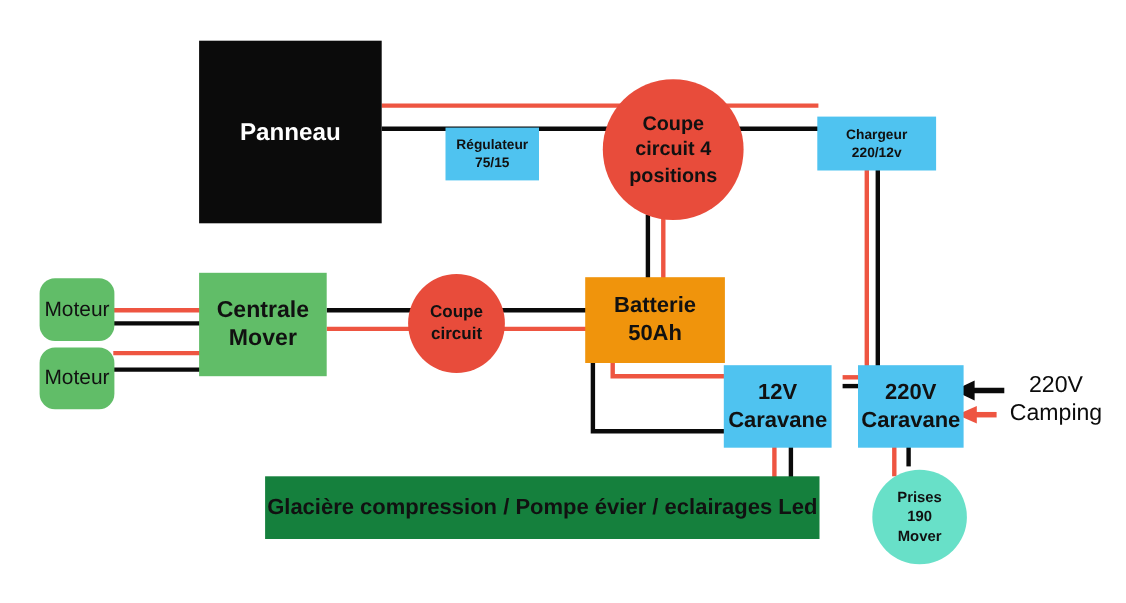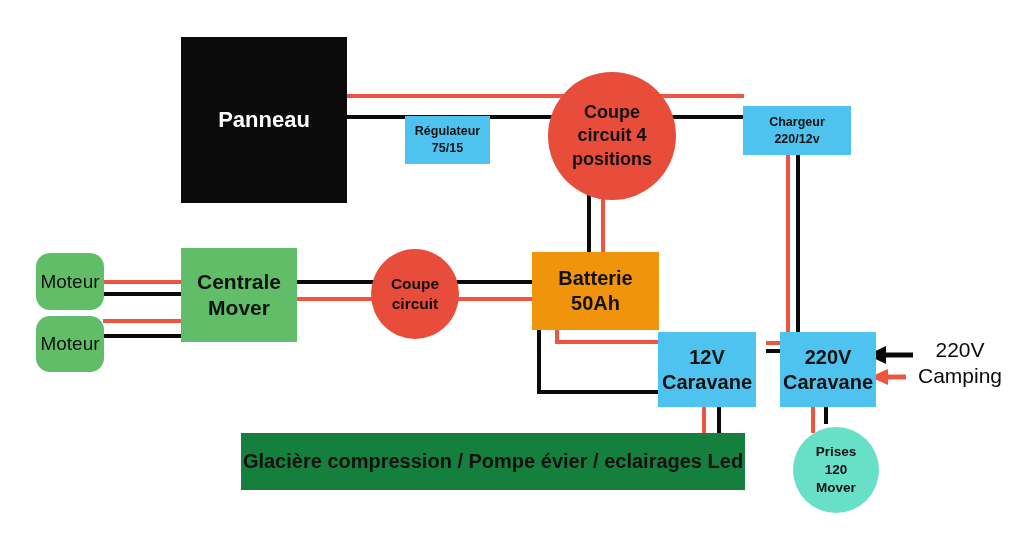--- a/index.html
+++ b/index.html
@@ -137,21 +137,21 @@
     <div>220V</div>
     <div>Caravane</div>
   </div>
 
   <div class="node bold rect glaciere">
     <div>Glacière compression / Pompe évier / eclairages Led</div>
   </div>
 
   <div class="node bold round prises">
     <div>Prises</div>
-    <div>120</div>
+    <div>190</div>
     <div>Mover</div>
   </div>
 
   <div class="node camping">
     <div>220V</div>
     <div>Camping</div>
   </div>
 
 </div>
 

